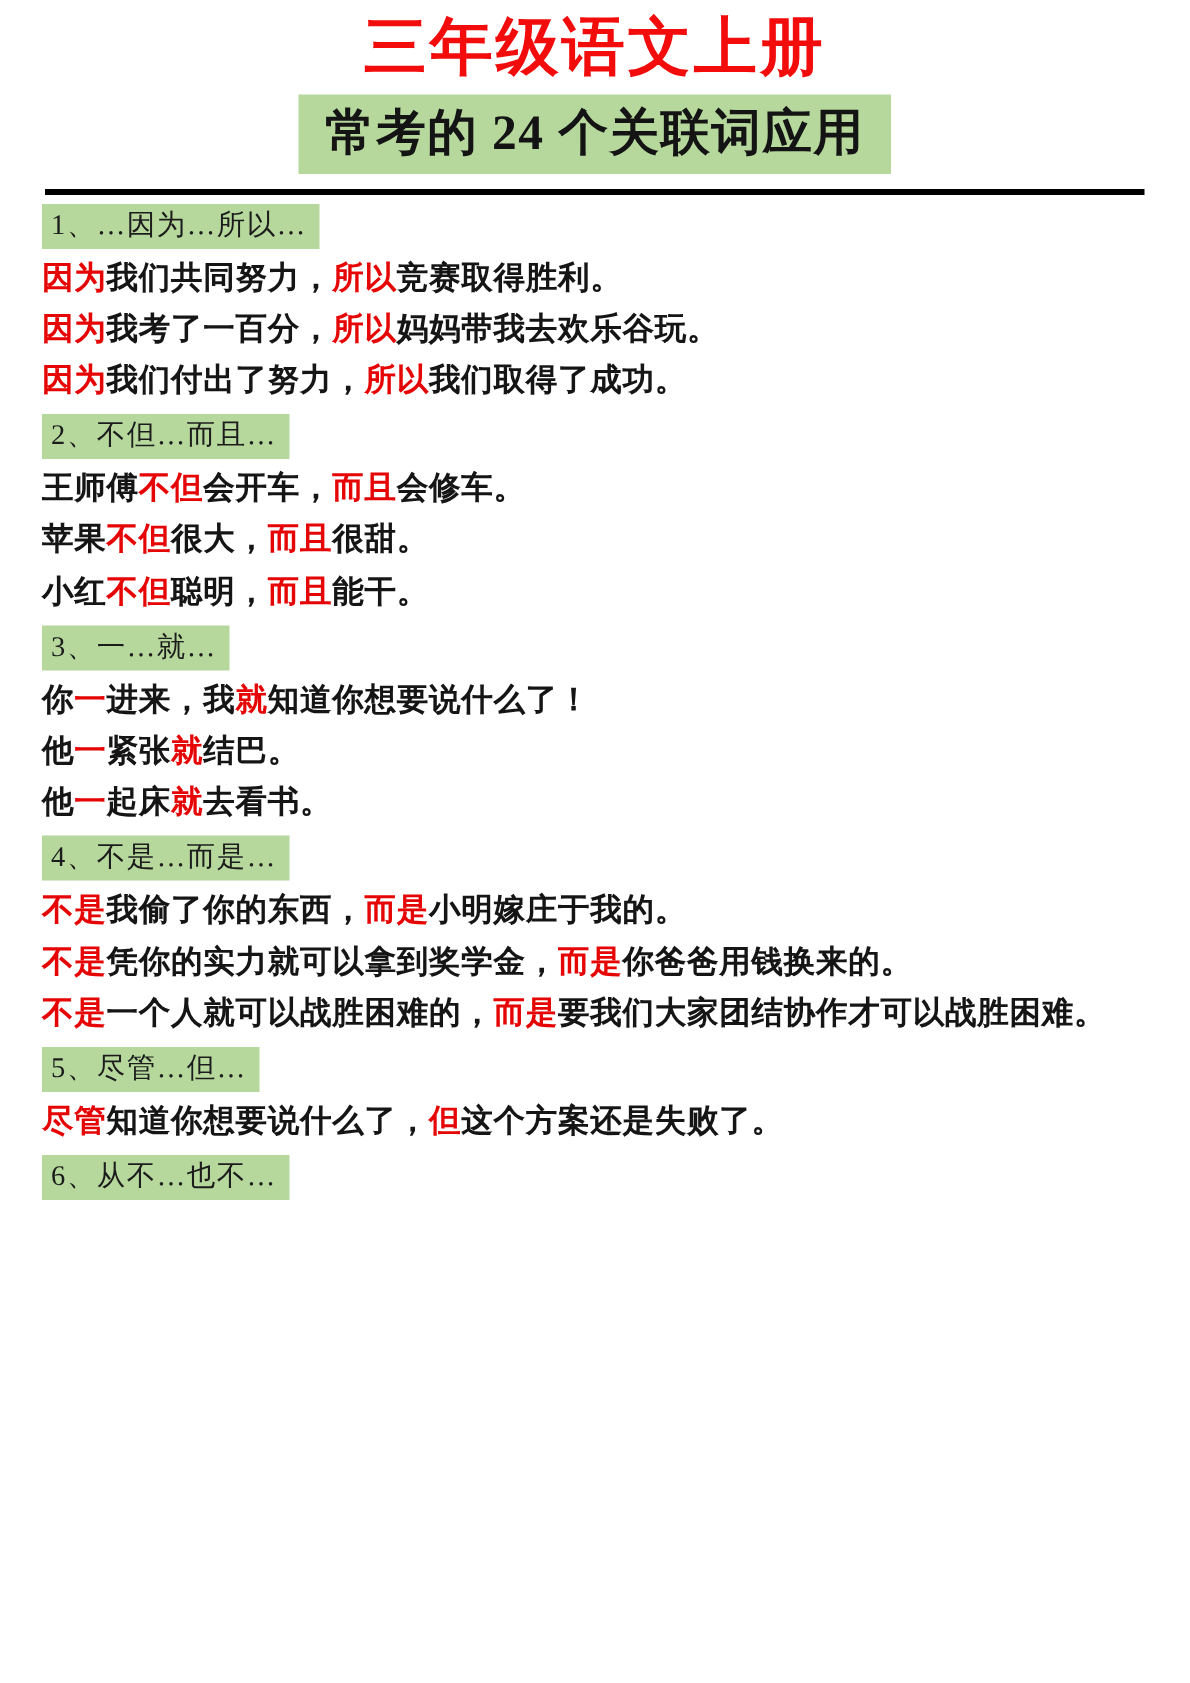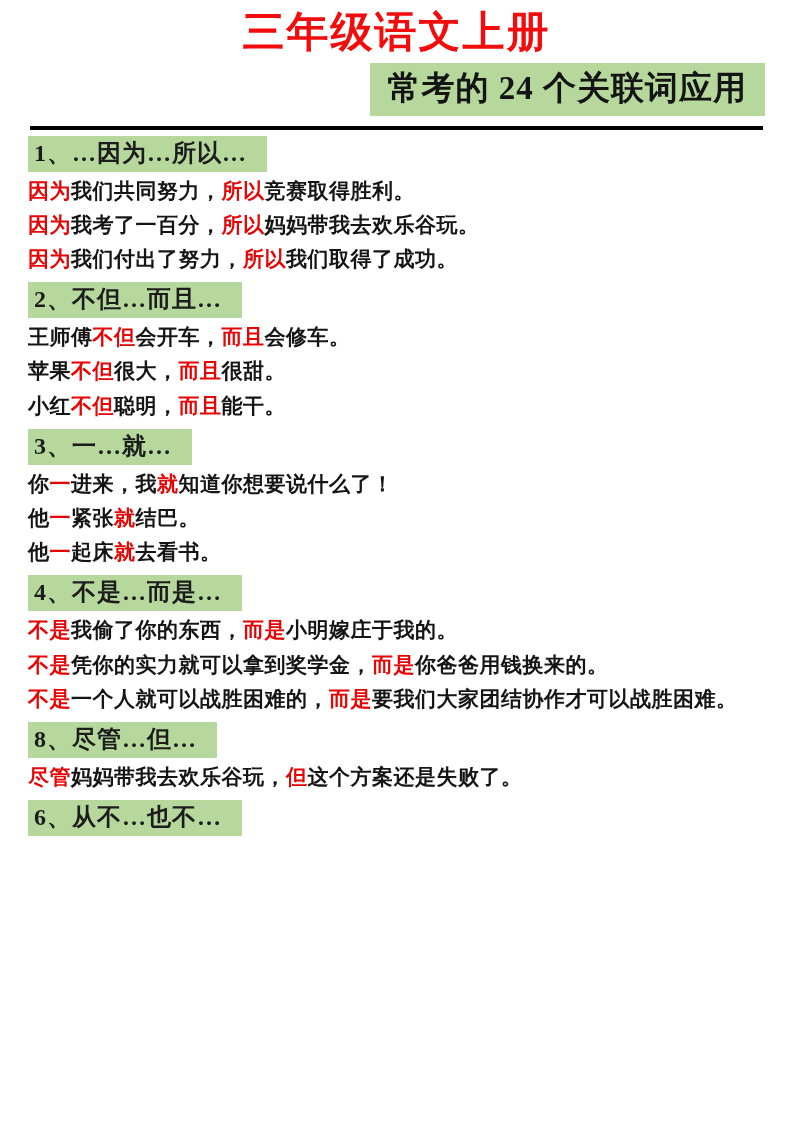--- a/index.html
+++ b/index.html
@@ -18,45 +18,45 @@
   }
   .page-title {
     text-align: center;
     font-size: 42px;
     font-weight: 700;
     color: var(--title-red, #f20c0c);
     letter-spacing: 2px;
     line-height: 1.25;
   }
   .subtitle-wrap {
-    text-align: right;
+    text-align: center;
     margin-top: 4px;
   }
   .page-subtitle {
     display: inline-block;
     background: var(--hl-green, #b6d89c);
     font-size: 33px;
     font-weight: 700;
     color: #141414;
     padding: 3px 18px 5px 18px;
     letter-spacing: 1px;
   }
   .divider {
     border: none;
     border-top: 4px solid #000000;
     margin: 10px 2px 2px 2px;
   }
   .section { margin-top: 2px; }
   .section-header {
     display: inline-block;
     background: var(--hl-green, #b6d89c);
-    font-size: 24px;
-    font-weight: 700;
+    font-size: 19px;
+    font-weight: 400;
     color: #1c1c1c;
-    padding: 1px 20px 3px 6px;
+    padding: 1px 8px 3px 6px;
     margin: 4px 0 2px 0;
     letter-spacing: 1px;
   }
   .sentence {
     font-size: 21px;
     font-weight: 600;
     line-height: 1.63;
     color: var(--text-color, #151515);
     letter-spacing: 0.5px;
   }
@@ -69,16 +69,16 @@
   <div class="page-title">三年级语文上册</div>
   <div class="subtitle-wrap">
     <span class="page-subtitle">常考的 24 个关联词应用</span>
   </div>
   <hr class="divider">
   <div id="sections">
       <div class="section"><div class="section-header">1、…因为…所以…</div><p class="sentence"><span class="kw">因为</span><span>我们共同努力，</span><span class="kw">所以</span><span>竞赛取得胜利。</span></p><p class="sentence"><span class="kw">因为</span><span>我考了一百分，</span><span class="kw">所以</span><span>妈妈带我去欢乐谷玩。</span></p><p class="sentence"><span class="kw">因为</span><span>我们付出了努力，</span><span class="kw">所以</span><span>我们取得了成功。</span></p></div>
       <div class="section"><div class="section-header">2、不但…而且…</div><p class="sentence"><span>王师傅</span><span class="kw">不但</span><span>会开车，</span><span class="kw">而且</span><span>会修车。</span></p><p class="sentence"><span>苹果</span><span class="kw">不但</span><span>很大，</span><span class="kw">而且</span><span>很甜。</span></p><p class="sentence"><span>小红</span><span class="kw">不但</span><span>聪明，</span><span class="kw">而且</span><span>能干。</span></p></div>
       <div class="section"><div class="section-header">3、一…就…</div><p class="sentence"><span>你</span><span class="kw">一</span><span>进来，我</span><span class="kw">就</span><span>知道你想要说什么了！</span></p><p class="sentence"><span>他</span><span class="kw">一</span><span>紧张</span><span class="kw">就</span><span>结巴。</span></p><p class="sentence"><span>他</span><span class="kw">一</span><span>起床</span><span class="kw">就</span><span>去看书。</span></p></div>
       <div class="section"><div class="section-header">4、不是…而是…</div><p class="sentence"><span class="kw">不是</span><span>我偷了你的东西，</span><span class="kw">而是</span><span>小明嫁庄于我的。</span></p><p class="sentence"><span class="kw">不是</span><span>凭你的实力就可以拿到奖学金，</span><span class="kw">而是</span><span>你爸爸用钱换来的。</span></p><p class="sentence"><span class="kw">不是</span><span>一个人就可以战胜困难的，</span><span class="kw">而是</span><span>要我们大家团结协作才可以战胜困难。</span></p></div>
-      <div class="section"><div class="section-header">8、尽管…但…</div><p class="sentence"><span class="kw">尽管</span><span>妈妈带我去欢乐谷玩，</span><span class="kw">但</span><span>这个方案还是失败了。</span></p></div>
+      <div class="section"><div class="section-header">5、尽管…但…</div><p class="sentence"><span class="kw">尽管</span><span>知道你想要说什么了，</span><span class="kw">但</span><span>这个方案还是失败了。</span></p></div>
       <div class="section"><div class="section-header">6、从不…也不…</div></div>
     </div>
 </div>
 
 </body></html>

